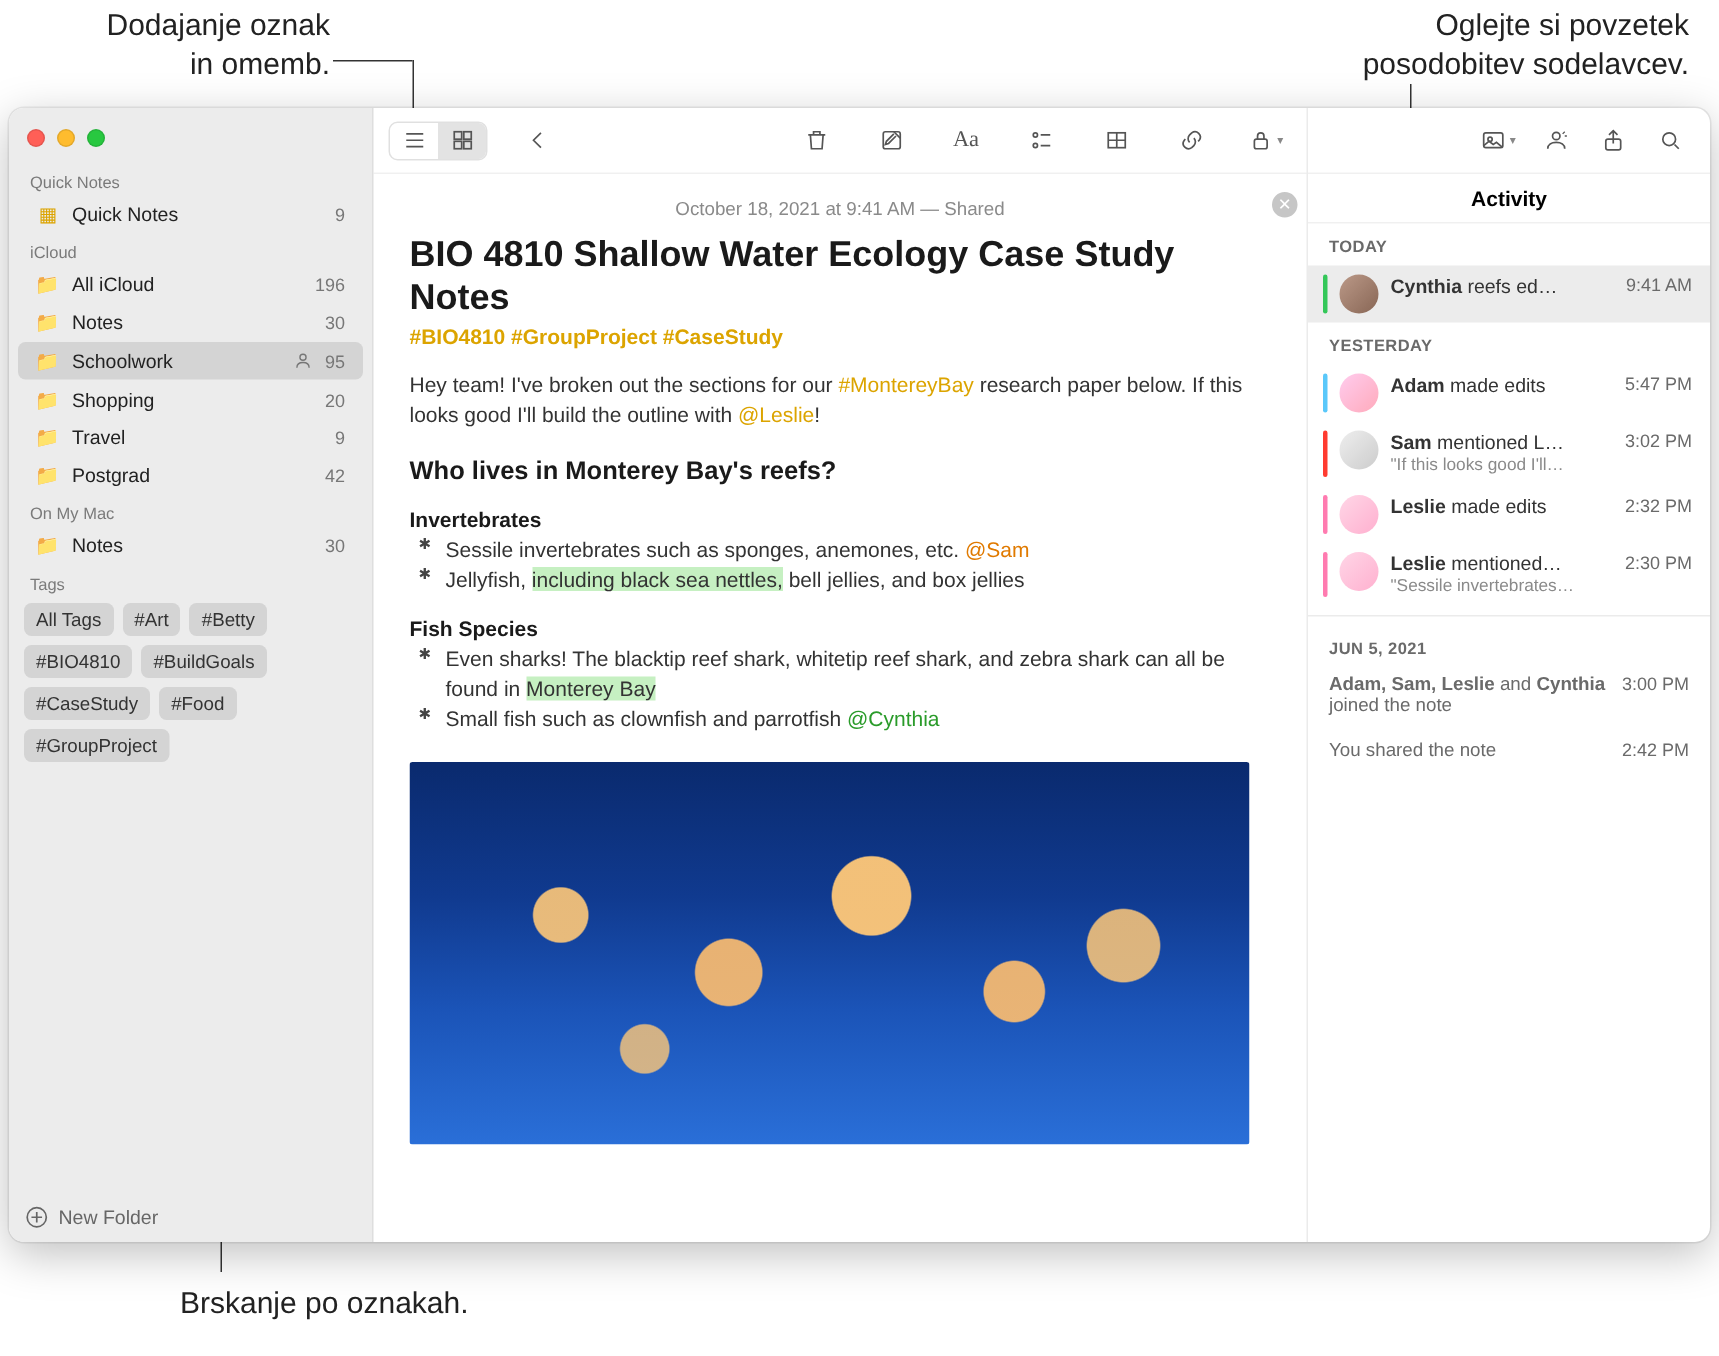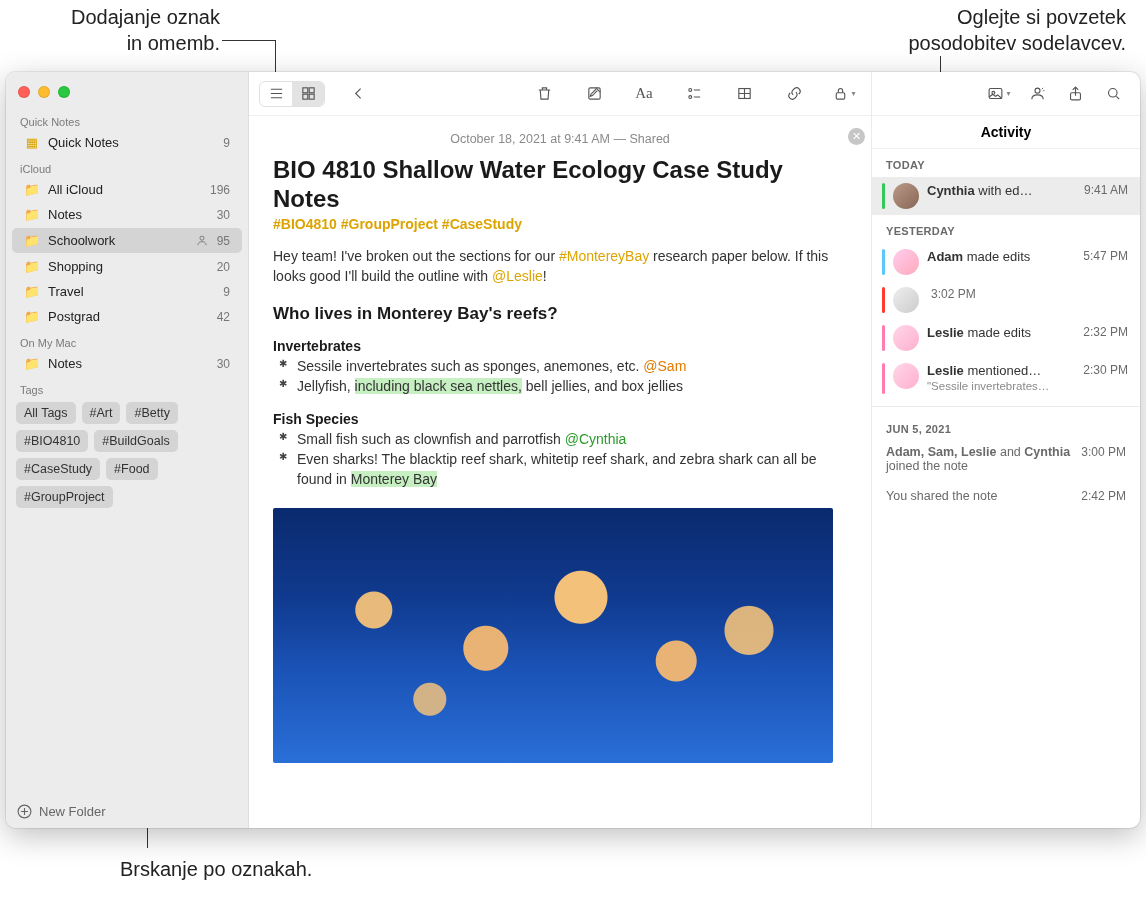--- a/index.html
+++ b/index.html
@@ -452,22 +452,22 @@
         <div class="h2">Who lives in Monterey Bay's reefs?</div>
 
         <div class="h3">Invertebrates</div>
         <ul class="star">
           <li><span>Sessile invertebrates such as sponges, anemones, etc. </span><span class="mention-orange">@Sam</span></li>
           <li><span>Jellyfish, </span><span class="hl-green">including black sea nettles,</span><span> bell jellies, and box jellies</span></li>
         </ul>
 
         <div class="h3">Fish Species</div>
         <ul class="star">
+          <li><span>Even sharks! The blacktip reef shark, whitetip reef shark, and zebra shark can all be found in </span><span class="hl-green">Monterey Bay</span></li>
           <li><span>Small fish such as clownfish and parrotfish </span><span class="mention-green">@Cynthia</span></li>
-          <li><span>Even sharks! The blacktip reef shark, whitetip reef shark, and zebra shark can all be found in </span><span class="hl-green">Monterey Bay</span></li>
         </ul>
 
         <div class="jelly-img"></div>
       </div>
       <div style="position:absolute; right:6px; top:12px;">
         <div style="width:17px;height:17px;border-radius:50%;background:#c6c6c6;color:#fff;display:flex;align-items:center;justify-content:center;font-size:11px;">✕</div>
       </div>
     </div>
   </div>
 
@@ -500,35 +500,39 @@
             <path d="M20 20l-4-4"></path>
           </svg>
       </div>
     </div>
     <div class="activity-header">Activity</div>
 
     <div class="act-section-label">TODAY</div>
     <div class="act-row selected">
       <div class="edge green"></div>
       <div class="avatar" style="background:linear-gradient(135deg,#b98,#865);"></div>
-      <div class="act-text"><span class="strong">Cynthia</span><span> with ed…</span></div>
+      <div class="act-text"><span class="strong">Cynthia</span><span> reefs ed…</span></div>
       <div class="act-time">9:41 AM</div>
     </div>
 
     <div class="act-section-label">YESTERDAY</div>
 
     <div class="act-row">
       <div class="edge blue"></div>
       <div class="avatar" style="background:linear-gradient(135deg,#fce,#fab);"></div>
       <div class="act-text"><span class="strong">Adam</span><span> made edits</span></div>
       <div class="act-time">5:47 PM</div>
     </div>
     <div class="act-row">
       <div class="edge red"></div>
       <div class="avatar" style="background:linear-gradient(135deg,#eee,#ccc);"></div>
+      <div class="act-text">
+        <div><span class="strong">Sam</span><span> mentioned L…</span></div>
+        <div class="act-sub">"If this looks good I'll…</div>
+      </div>
       <div class="act-time">3:02 PM</div>
     </div>
     <div class="act-row">
       <div class="edge pink"></div>
       <div class="avatar" style="background:linear-gradient(135deg,#ffd6e7,#ffb0cf);"></div>
       <div class="act-text"><span class="strong">Leslie</span><span> made edits</span></div>
       <div class="act-time">2:32 PM</div>
     </div>
     <div class="act-row">
       <div class="edge pink"></div>

